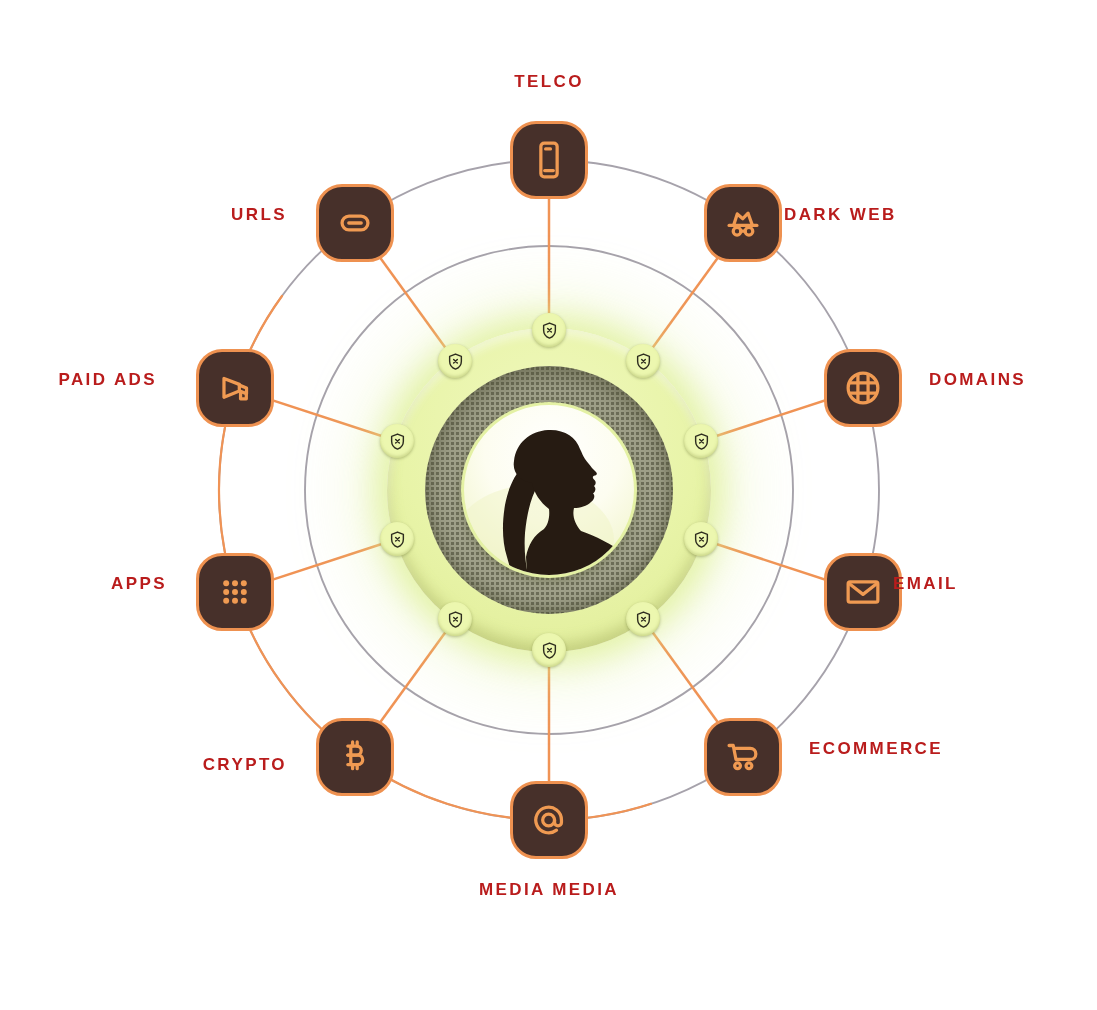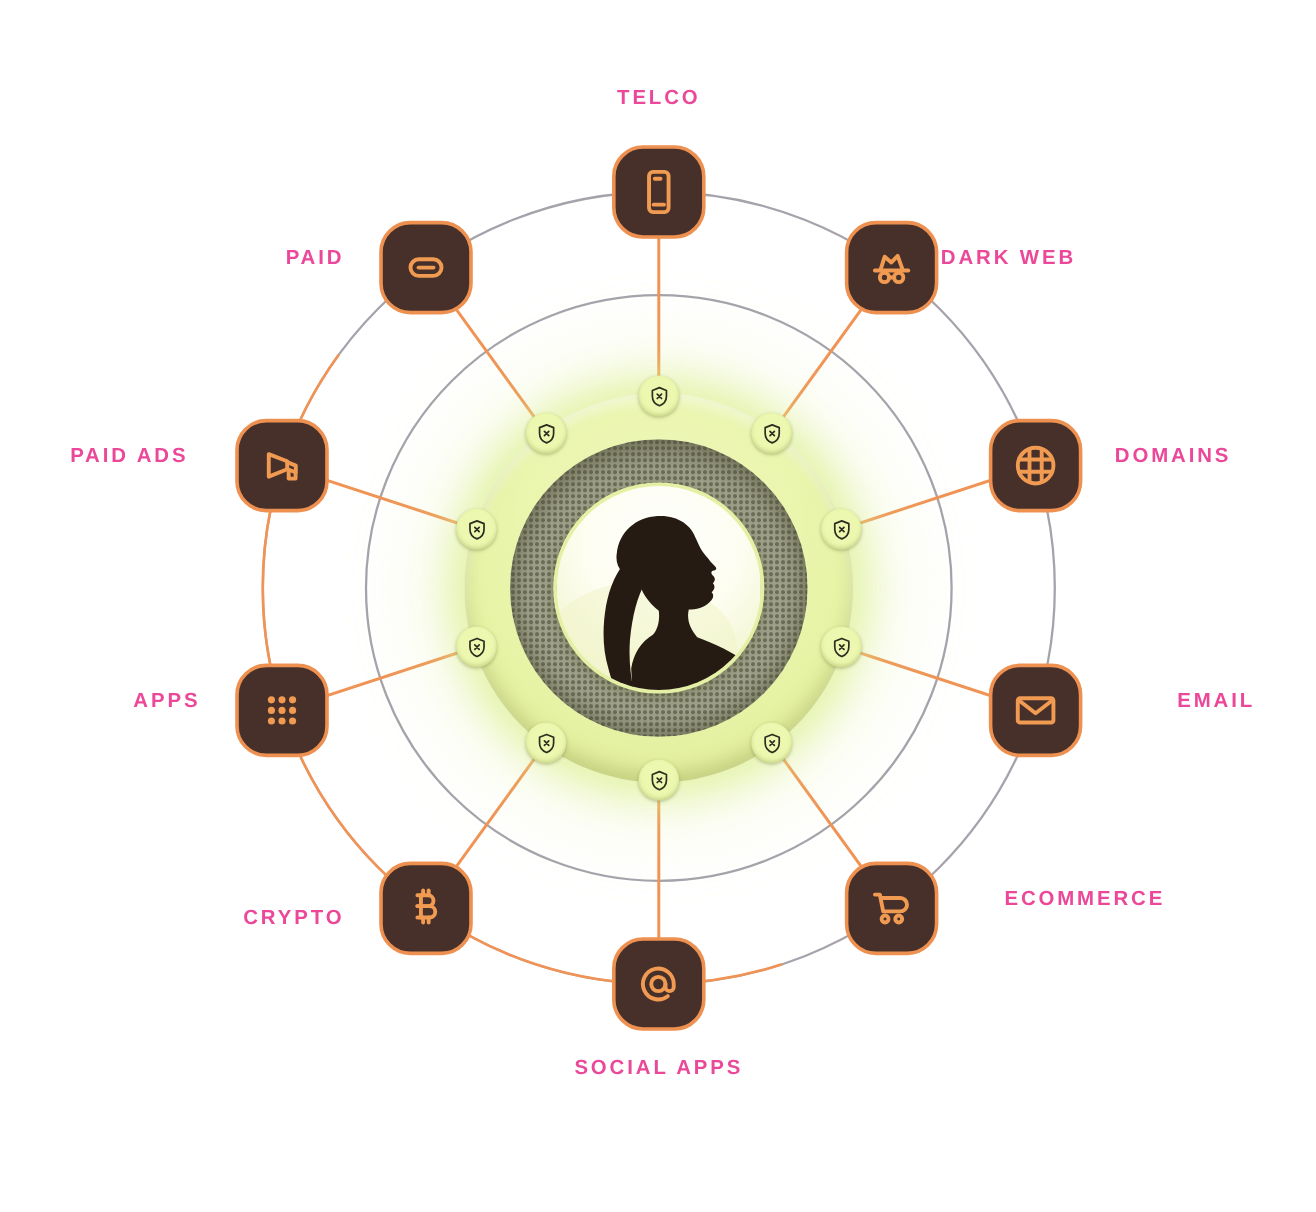--- a/index.html
+++ b/index.html
@@ -38,25 +38,25 @@
         border:3px solid #ee9150;box-sizing:border-box;
         display:flex;align-items:center;justify-content:center;}
   .n-telco{left:510px;top:121px;} .n-darkweb{left:704px;top:184px;}
   .n-domains{left:824px;top:349px;} .n-email{left:824px;top:553px;}
   .n-ecommerce{left:704px;top:718px;} .n-social{left:510px;top:781px;}
   .n-crypto{left:316px;top:718px;} .n-apps{left:196px;top:553px;}
   .n-paidads{left:196px;top:349px;} .n-urls{left:316px;top:184px;}
 
   
   .label{position:absolute;white-space:nowrap;font-weight:700;font-size:17px;
-         letter-spacing:2.4px;color:#ec4899;line-height:22px;height:22px;}
+         letter-spacing:2.4px;color:#b91c1c;line-height:22px;height:22px;}
   .l-telco{left:549px;top:71px;transform:translateX(-50%);}
   .l-social{left:549px;top:879px;transform:translateX(-50%);}
   .l-darkweb{left:784px;top:204px;} .l-domains{left:929px;top:369px;text-align:center;}
-  .l-email{left:981px;top:573px;} .l-ecommerce{left:809px;top:738px;margin-left:28px;}
+  .l-email{left:893px;top:573px;} .l-ecommerce{left:809px;top:738px;}
   .l-urls{right:810px;top:204px;text-align:right;} .l-paidads{right:940px;top:369px;}
   .l-apps{right:930px;top:573px;text-align:center;} .l-crypto{right:810px;top:738px;text-align:right;margin-top:16px;}
 
   .glyph{stroke:#f09a52;fill:none;stroke-width:3.4;stroke-linecap:round;stroke-linejoin:round;}
   .shield{stroke:#2e2d1f;fill:none;stroke-width:1.8;stroke-linecap:round;stroke-linejoin:round;}
 </style>
 </head>
 <body>
 
 <div class="stage">
@@ -233,19 +233,19 @@
       <rect x="10.5" y="16.8" width="27" height="14.4" rx="7.2"></rect>
         <path d="M17.5 24 H30.5"></path>
     </svg>
   </div>
 
   <div class="label l-telco">TELCO</div>
   <div class="label l-darkweb">DARK WEB</div>
   <div class="label l-domains">DOMAINS</div>
   <div class="label l-email">EMAIL</div>
   <div class="label l-ecommerce">ECOMMERCE</div>
-  <div class="label l-social">SOCIAL APPS</div>
+  <div class="label l-social">MEDIA MEDIA</div>
   <div class="label l-crypto">CRYPTO</div>
   <div class="label l-apps">APPS</div>
   <div class="label l-paidads">PAID ADS</div>
-  <div class="label l-urls">PAID</div>
+  <div class="label l-urls">URLS</div>
 
 </div>
 
 </body></html>

